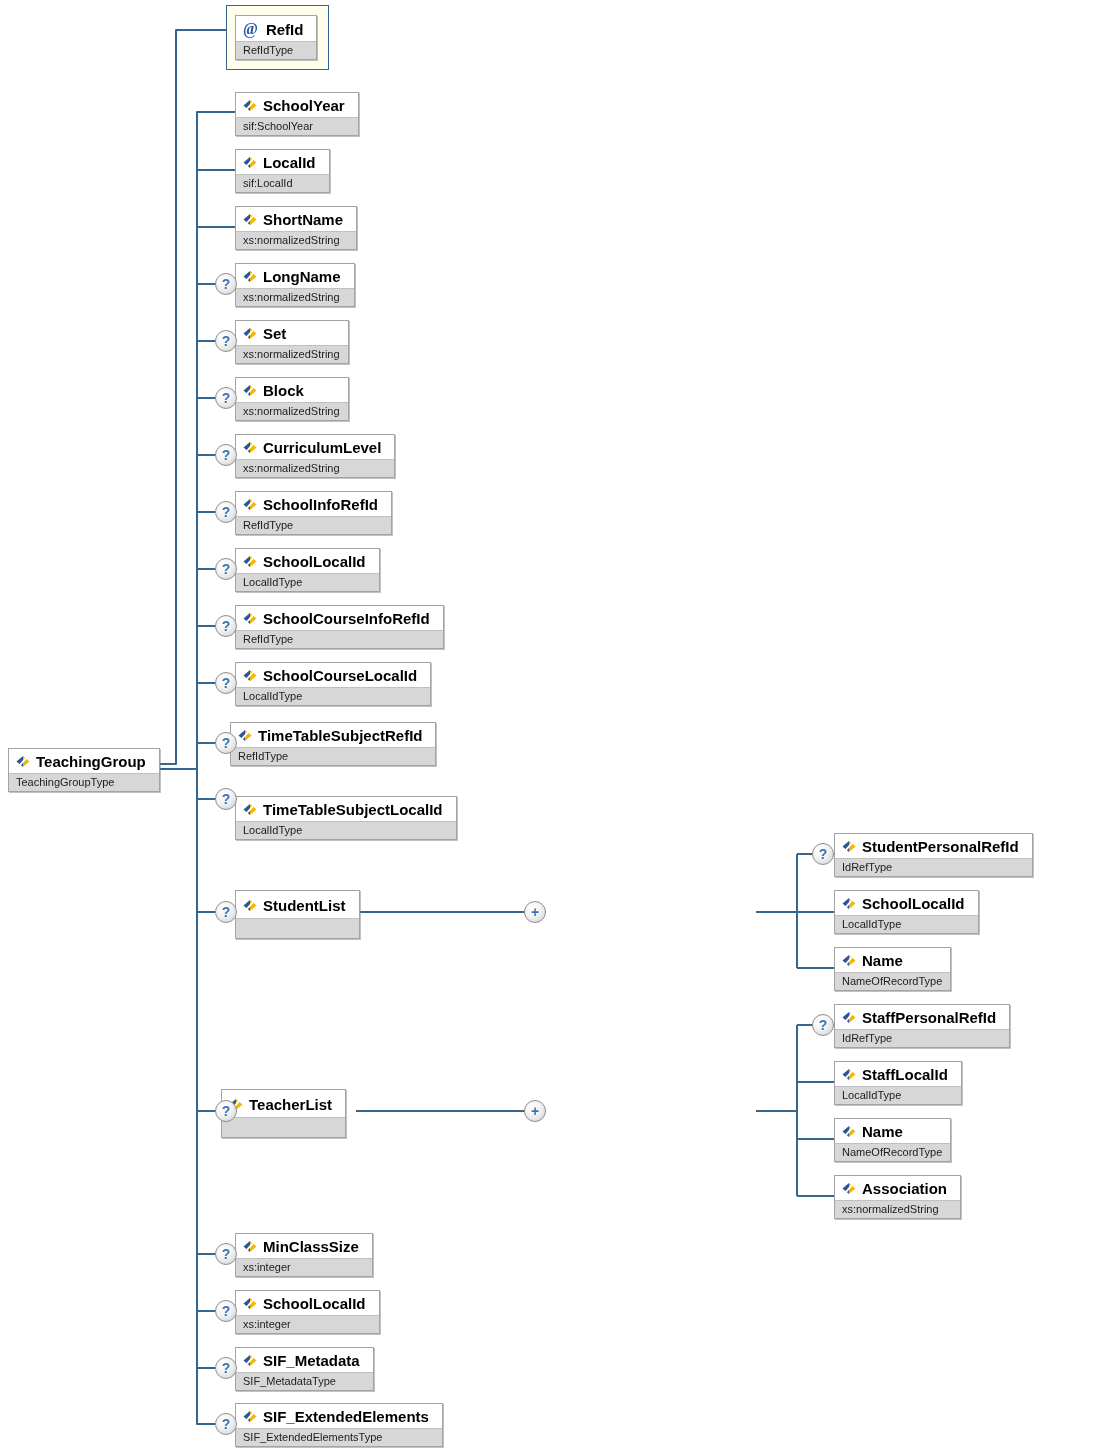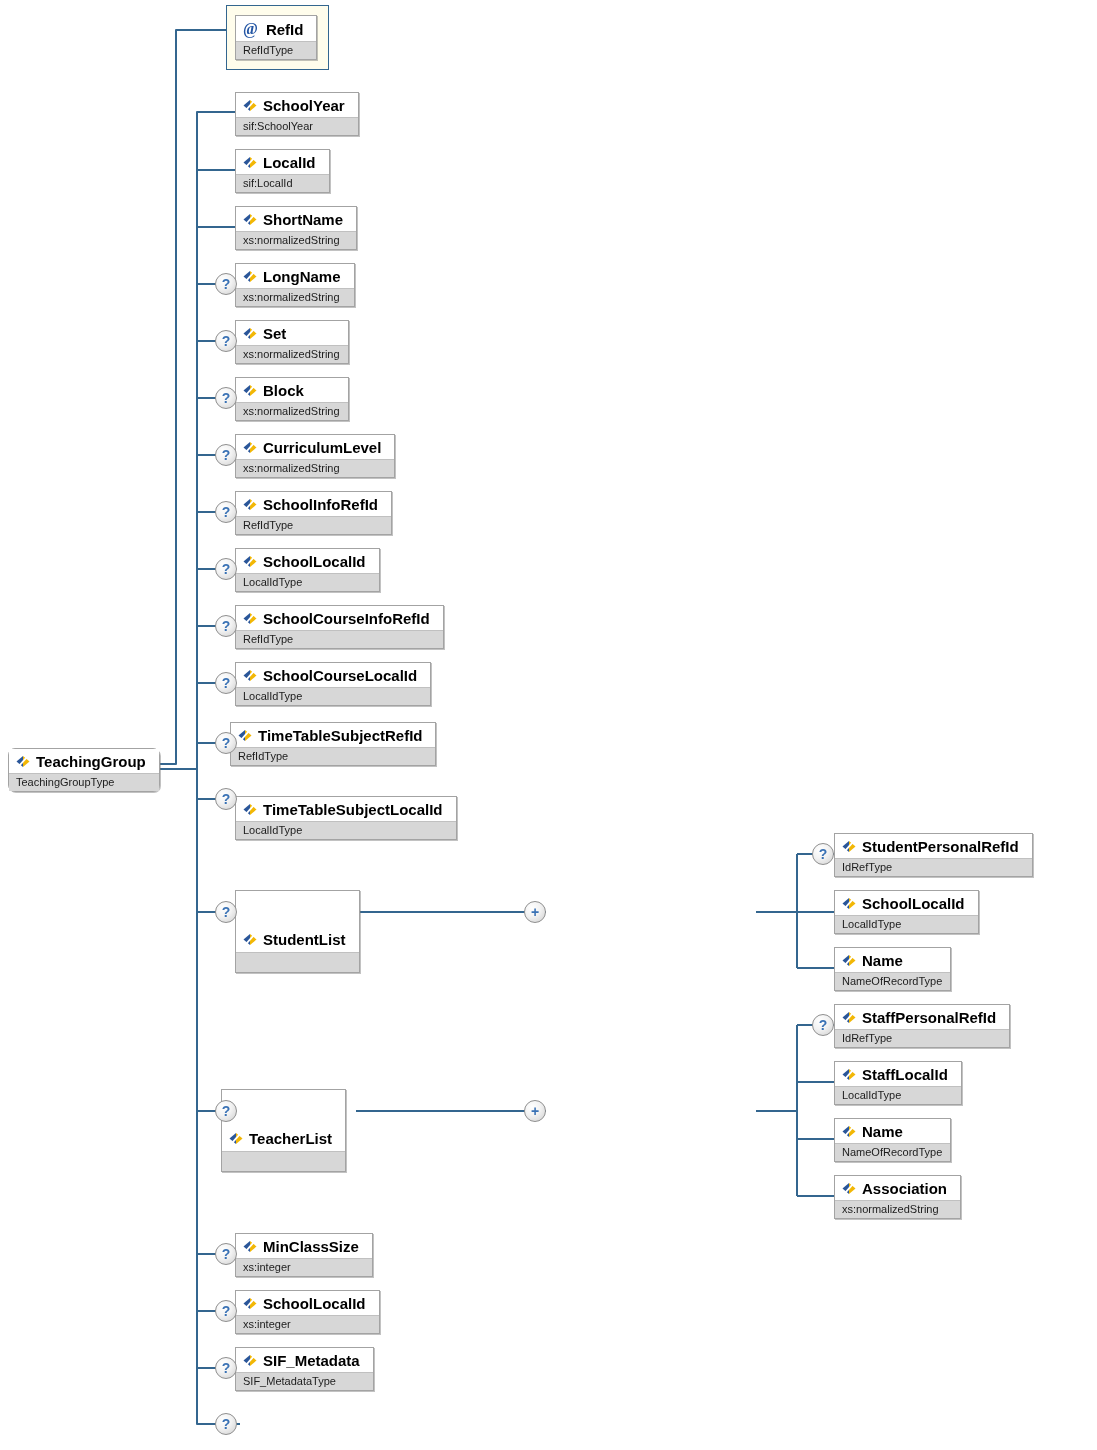--- a/index.html
+++ b/index.html
@@ -28,23 +28,23 @@
     font-size:15px;font-weight:bold;color:#000;
     background:#fff;
   }
   .node-type{
     background:#d7d7d7;
     border-top:1px solid #c0c0c0;
     padding:1px 8px 2px 7px;
     font-size:11px;color:#1c1c1c;
     min-height:14px;line-height:14px;
   }
-  .tall .node-title{padding-top:6px;padding-bottom:4px;margin-top:34px;}
+  .tall .node-title{padding-top:6px;padding-bottom:4px;}
   .tall .node-type{min-height:16px;}
-  .root{min-width:148px;border-radius:7px;}
+  .root{min-width:148px;}
 
   .el-icon{display:inline-block;width:14px;height:11px;line-height:0;flex:0 0 auto;}
   .attr-marker{
     color:#2456a4;font-weight:bold;font-size:16px;
     font-family:"Liberation Serif", serif;
     margin-right:2px;
   }
 
   
   .attr-wrap{
@@ -452,20 +452,33 @@
     <polygon points="6.5,0 0,5.5 6.5,11" fill="#2a5699"></polygon>
     <polygon points="6.5,0 13,5.5 6.5,11" fill="#f2b705"></polygon>
     <line x1="2.6" y1="9.8" x2="10.4" y2="1.2" stroke="#ffffff" stroke-width="1.8"></line>
   </svg>
 </span>
         <span>SIF_Metadata</span>
       </div>
     <div class="node-type">SIF_MetadataType</div>
   </div>
 
+  <div class="node" style="left:235px;top:1403px">
+    <div class="node-title">
+        <span class="el-icon">
+  <svg width="14" height="11" viewBox="0 0 13 11" xmlns="http://www.w3.org/2000/svg">
+    <polygon points="6.5,0 0,5.5 6.5,11" fill="#2a5699"></polygon>
+    <polygon points="6.5,0 13,5.5 6.5,11" fill="#f2b705"></polygon>
+    <line x1="2.6" y1="9.8" x2="10.4" y2="1.2" stroke="#ffffff" stroke-width="1.8"></line>
+  </svg>
+</span>
+        <span>SIF_ExtendedElements</span>
+      </div>
+    <div class="node-type">SIF_ExtendedElementsType</div>
+  </div>
 
   <div class="marker" style="left:215px;top:273px">?</div>
   <div class="marker" style="left:215px;top:330px">?</div>
   <div class="marker" style="left:215px;top:387px">?</div>
   <div class="marker" style="left:215px;top:444px">?</div>
   <div class="marker" style="left:215px;top:501px">?</div>
   <div class="marker" style="left:215px;top:558px">?</div>
   <div class="marker" style="left:215px;top:615px">?</div>
   <div class="marker" style="left:215px;top:672px">?</div>
   <div class="marker" style="left:215px;top:732px">?</div>

